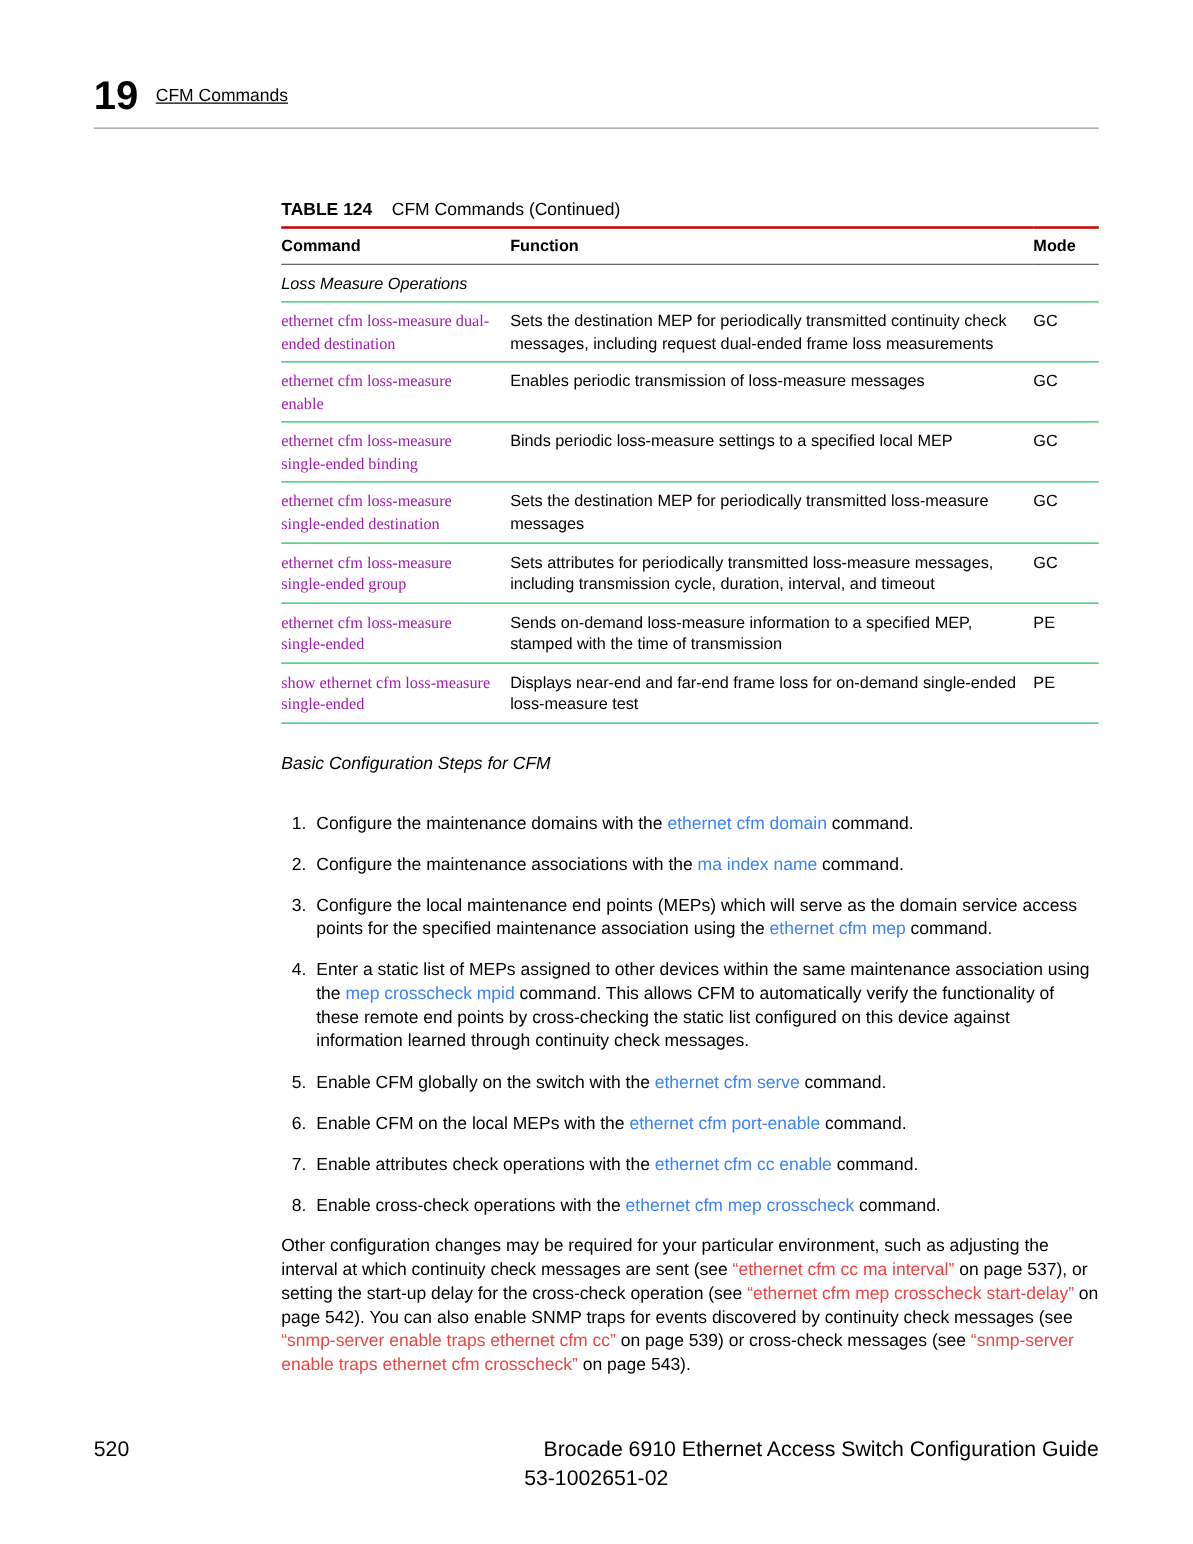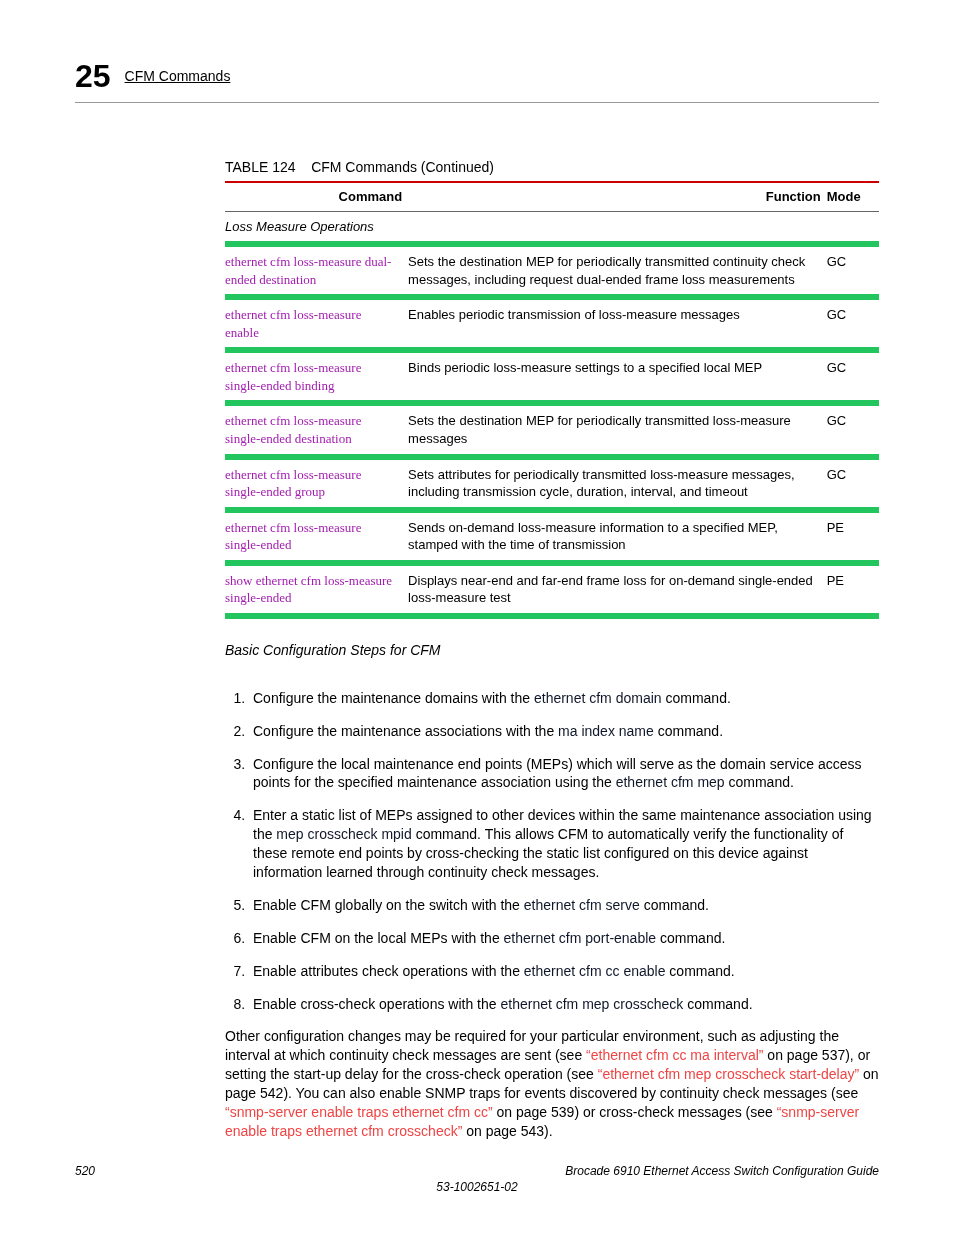--- a/index.html
+++ b/index.html
@@ -27,75 +27,74 @@
   .chaptitle {
     font-size: 14px;
     text-decoration: underline;
   }
   .content {
     margin-left: 150px;
   }
   .tblcap {
     margin-bottom: 4px;
   }
-  .tblcap b { font-weight: normal; text-align: right; }
+  .tblcap b { font-weight: bold; text-align: right; }
   table.cmds {
     width: 100%;
     border-collapse: collapse;
     font-size: 13px;
   }
   table.cmds th {
-    text-align: right;
+    text-align: left;
     font-weight: bold;
     border-top: 2px solid #c00;
     border-bottom: 1px solid #666;
     padding: 5px 6px 5px 0;
   }
   table.cmds th:last-child { text-align: left; }
   table.cmds td {
-    border-bottom: 6px solid #22c55e;
+    border-bottom: 1px solid #22c55e;
     padding: 6px 10px 6px 0;
     vertical-align: top;
     margin-left: 20px;
   }
   table.cmds td:last-child { padding-right: 0; }
   .tlink { color: #a21caf; font-family: Liberation Serif, serif; }
   .section-row td { font-style: italic; }
   .subhead {
     font-style: italic;
     margin-top: 22px;
     margin-bottom: 29px;
   }
   ol.steps {
     padding-left: 24px;
     margin: 0 0 14px 0;
   }
   ol.steps li {
     margin-bottom: 14px;
     padding-left: 4px;
   }
-  .bodylink { color: #0f172a; }
+  .bodylink { color: #3b82f6; }
   .quote-link { color: #ef4444; }
   .bodytext { margin-bottom: 14px; }
   .footer {
     position: absolute;
     bottom: 40px;
     left: 75px;
     right: 75px;
-    font-style: italic;
-    font-size: 12px;
+    font-size: 17px;
   }
   .footer-line1 { display: flex; justify-content: space-between; }
   .footer-line2 { text-align: center; }
 </style>
 </head>
 <body>
 
 <div class="running-head">
-  <span class="chapnum">25</span>
+  <span class="chapnum">19</span>
   <span class="chaptitle">CFM Commands</span>
 </div>
 
 <div class="content">
 
   <div class="tblcap">
     <b>TABLE 124</b>&nbsp;&nbsp;&nbsp;
     <span>CFM Commands (Continued)</span>
   </div>
 

